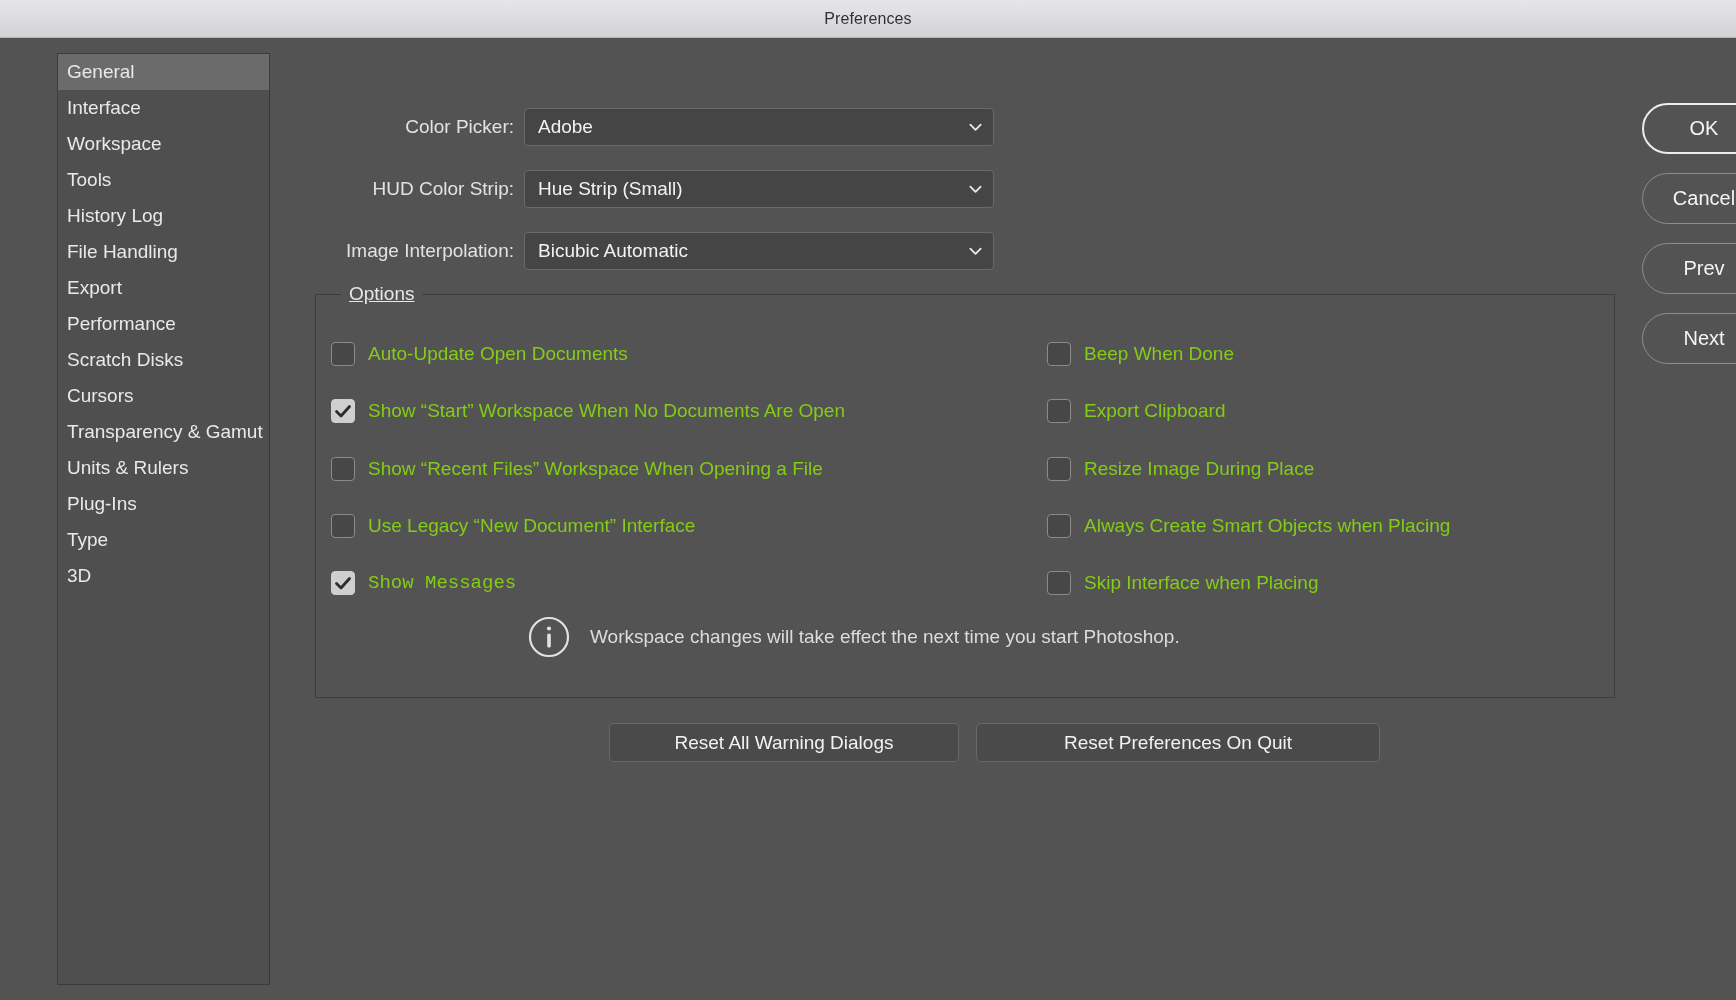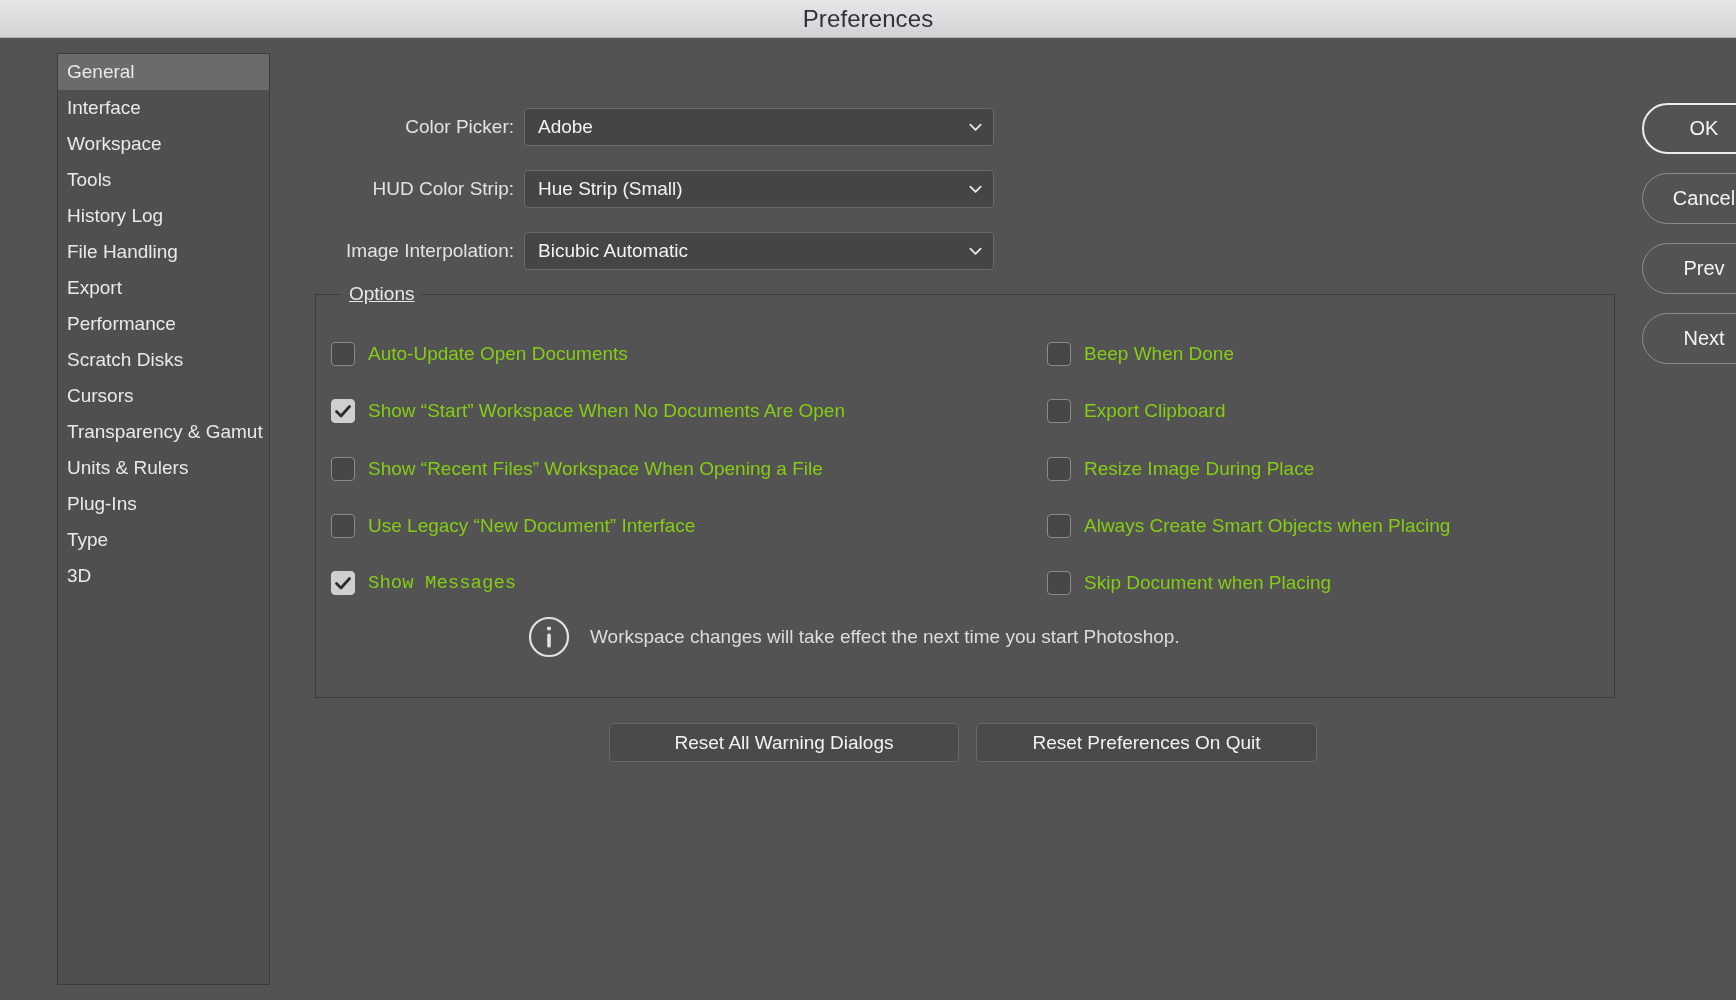--- a/index.html
+++ b/index.html
@@ -21,21 +21,21 @@
     width: 100%;
     background: linear-gradient(to bottom, #e6e6e8 0%, #dcdcdf 55%, #d2d2d5 100%);
     border-bottom: 1px solid #b4b4b6;
     box-sizing: border-box;
     display: flex;
     align-items: center;
     justify-content: center;
     position: relative;
   }
   #titlebar .title {
-    font-size: 24px;
+    font-size: 16px;
     color: #31313a;
     letter-spacing: 0.1px;
   }
 
   
   #dialog {
     position: relative;
     width: 1736px;
     height: 962px;
     background: #535353;
@@ -318,40 +318,40 @@
       <div class="chk-row" style="left: 1003px; top: 416px;">
         <span class="chkbox off"></span>
         <span class="chk-label">Resize Image During Place</span>
       </div>
       <div class="chk-row" style="left: 1003px; top: 473px;">
         <span class="chkbox off"></span>
         <span class="chk-label">Always Create Smart Objects when Placing</span>
       </div>
       <div class="chk-row" style="left: 1003px; top: 530px;">
         <span class="chkbox off"></span>
-        <span class="chk-label">Skip Document when Placing</span>
+        <span class="chk-label">Skip Interface when Placing</span>
       </div>
     </div>
 
   <div id="info-note">
     <span id="info-icon">
       <svg width="42" height="42" viewBox="0 0 42 42">
         <circle cx="21" cy="21" r="19" fill="none" stroke="#e2e2e2" stroke-width="2.2"></circle>
         <circle cx="21" cy="12.5" r="2.1" fill="#e2e2e2"></circle>
         <rect x="19.2" y="17.5" width="3.6" height="14" rx="1.6" fill="#e2e2e2"></rect>
       </svg>
     </span>
     <span id="info-text">Workspace changes will take effect the next time you start Photoshop.</span>
   </div>
 
   <div id="reset-buttons">
       <div class="reset-btn" style="left: 565px; width: 350px; top: 685px;">
         <span>Reset All Warning Dialogs</span>
       </div>
-      <div class="reset-btn" style="left: 932px; width: 341px; top: 685px;">
+      <div class="reset-btn" style="left: 932px; width: 404px; top: 685px;">
         <span>Reset Preferences On Quit</span>
       </div>
     </div>
 
   <div id="action-buttons">
       <div class="action-btn default" style="top: 65px;">
         <span>OK</span>
       </div>
       <div class="action-btn" style="top: 135px;">
         <span>Cancel</span>

